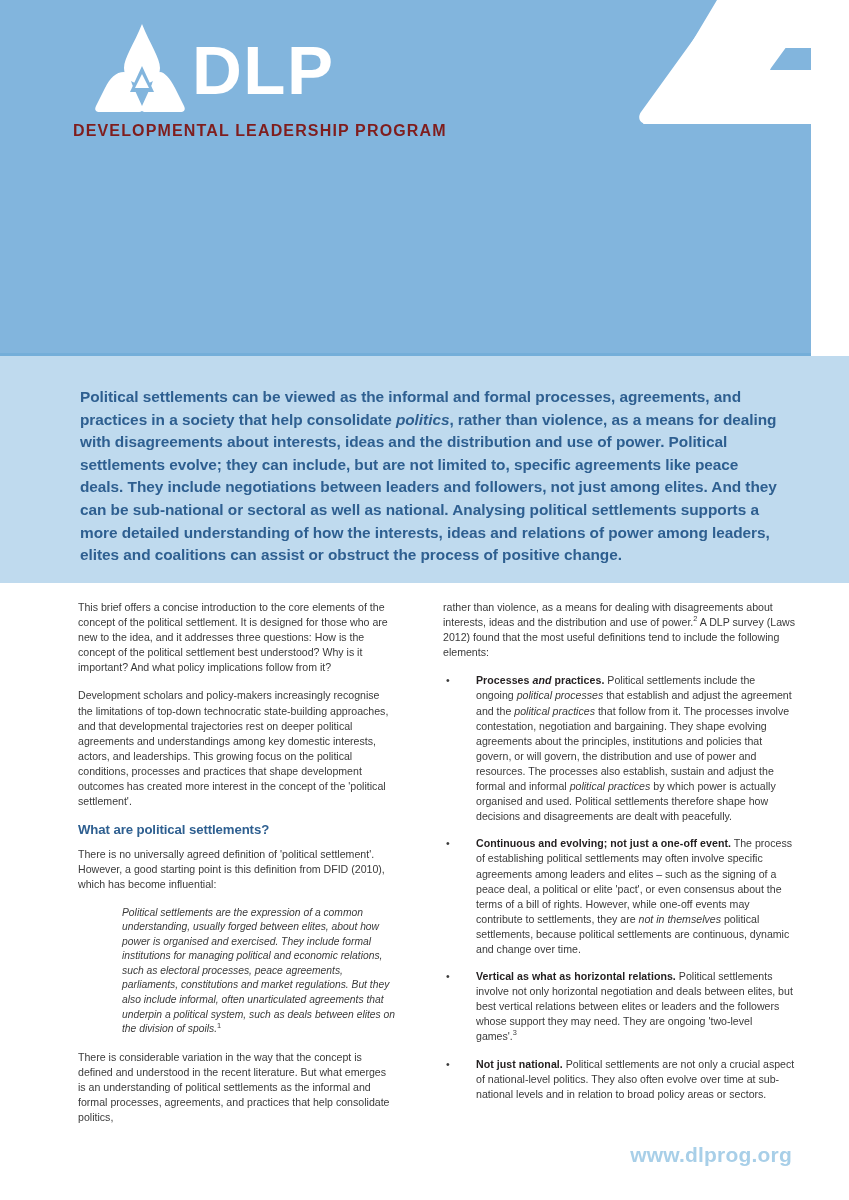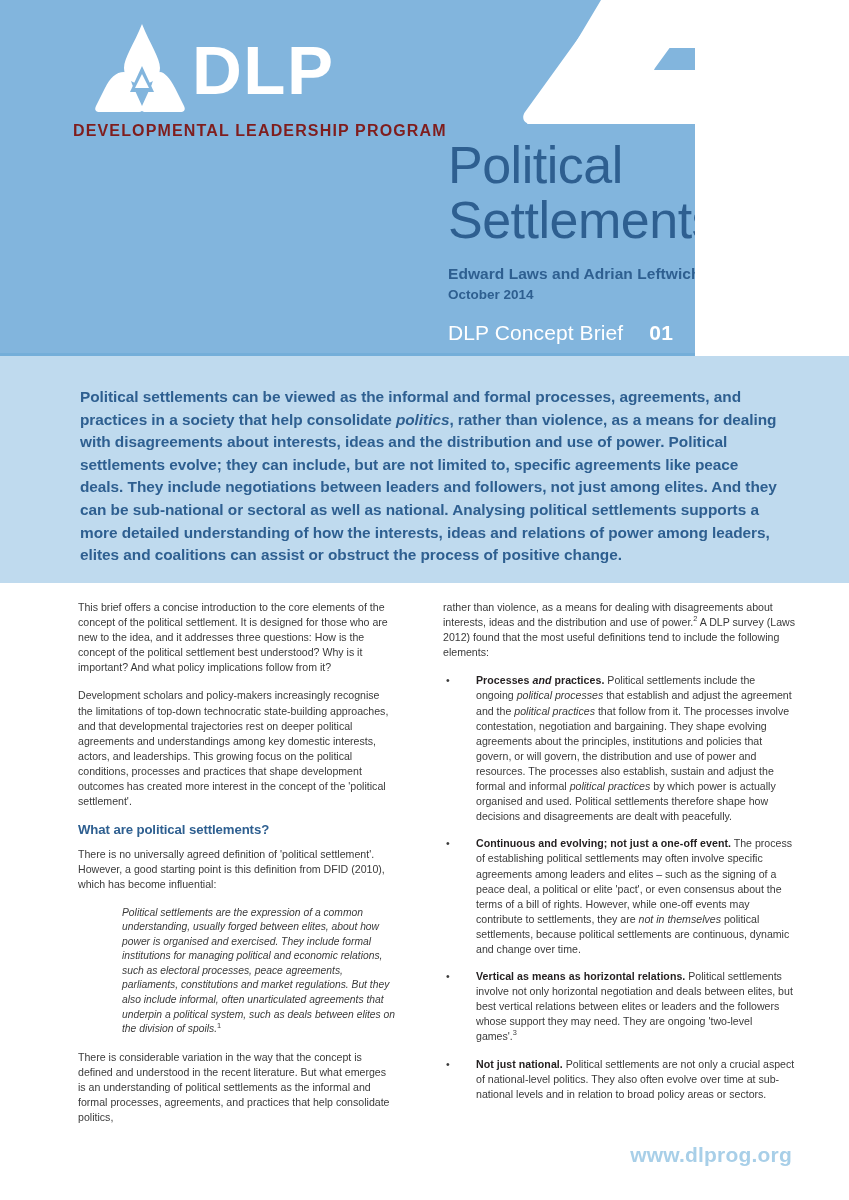--- a/index.html
+++ b/index.html
@@ -22,21 +22,21 @@
     width: 849px;
     height: 1200px;
     background: #ffffff;
     overflow: hidden;
   }
 
   
   .header-band {
     position: absolute;
     left: 0; top: 0;
-    width: 695px;
+    width: 811px;
     height: 356px;
     background: #82b5dd;
     overflow: hidden;
   }
   .header-band-rule {
     position: absolute;
     left: 0; top: 353px;
     width: 849px; height: 3px;
     background: #74aed9;
   }
@@ -256,31 +256,20 @@
                    C60 54 62 50 66 50 Z" fill="#ffffff"></path>
 
           <path d="M48 44 L60 70 H36 Z" fill="#82b5dd"></path>
           <path d="M48 52 L55 66 H41 Z" fill="#ffffff"></path>
         </svg>
       </div>
       <div class="logo-word">DLP</div>
       <div class="logo-tagline">DEVELOPMENTAL LEADERSHIP PROGRAM</div>
     </div>
 
-    <div class="title-block">
-      <div class="doc-title">
-        <span class="tline">Political</span>
-        <span class="tline">Settlements</span>
-      </div>
-      <div class="authors">Edward Laws and Adrian Leftwich</div>
-      <div class="pub-date">October 2014</div>
-      <div class="brief-line">
-        <span>DLP Concept Brief</span><span class="brief-num">01</span>
-      </div>
-    </div>
 
     <div class="header-band-rule"></div>
   </div>
 
   <div class="abstract-band">
     <div class="abstract-text"><span>Political settlements can be viewed as the informal and formal processes, agreements, and practices in a society that help consolidate </span><em>politics</em><span>, rather than violence, as a means for dealing with disagreements about interests, ideas and the distribution and use of power. Political settlements evolve; they can include, but are not limited to, specific agreements like peace deals. They include negotiations between leaders and followers, not just among elites. And they can be sub-national or sectoral as well as national. Analysing political settlements supports a more detailed understanding of how the interests, ideas and relations of power among leaders, elites and coalitions can assist or obstruct the process of positive change.</span></div>
   </div>
 
   <div class="body-area">
 
@@ -303,21 +292,21 @@
           <span class="lead"><span>Processes </span><em>and</em><span> practices.</span></span><span> Political settlements include the ongoing </span><em>political processes</em><span> that establish and adjust the agreement and the </span><em>political practices</em><span> that follow from it. The processes involve contestation, negotiation and bargaining. They shape evolving agreements about the principles, institutions and policies that govern, or will govern, the distribution and use of power and resources. The processes also establish, sustain and adjust the formal and informal </span><em>political practices</em><span> by which power is actually organised and used. Political settlements therefore shape how decisions and disagreements are dealt with peacefully.</span>
         </li>
 
         <li>
           <span class="dot">•</span>
           <span class="lead">Continuous and evolving; not just a one-off event.</span><span> The process of establishing political settlements may often involve specific agreements among leaders and elites – such as the signing of a peace deal, a political or elite 'pact', or even consensus about the terms of a bill of rights. However, while one-off events may contribute to settlements, they are </span><em>not in themselves</em><span> political settlements, because political settlements are continuous, dynamic and change over time.</span>
         </li>
 
         <li>
           <span class="dot">•</span>
-          <span class="lead">Vertical as means as horizontal relations.</span><span> Political settlements involve not only horizontal negotiation and deals between elites, but best vertical relations between elites or leaders and the followers whose support they may need. They are ongoing 'two-level games'.</span><sup>3</sup>
+          <span class="lead">Vertical as what as horizontal relations.</span><span> Political settlements involve not only horizontal negotiation and deals between elites, but best vertical relations between elites or leaders and the followers whose support they may need. They are ongoing 'two-level games'.</span><sup>3</sup>
         </li>
 
         <li>
           <span class="dot">•</span>
           <span class="lead">Not just national.</span><span> Political settlements are not only a crucial aspect of national-level politics. They also often evolve over time at sub-national levels and in relation to broad policy areas or sectors.</span>
         </li>
 
       </ul>
     </div>
   </div>

